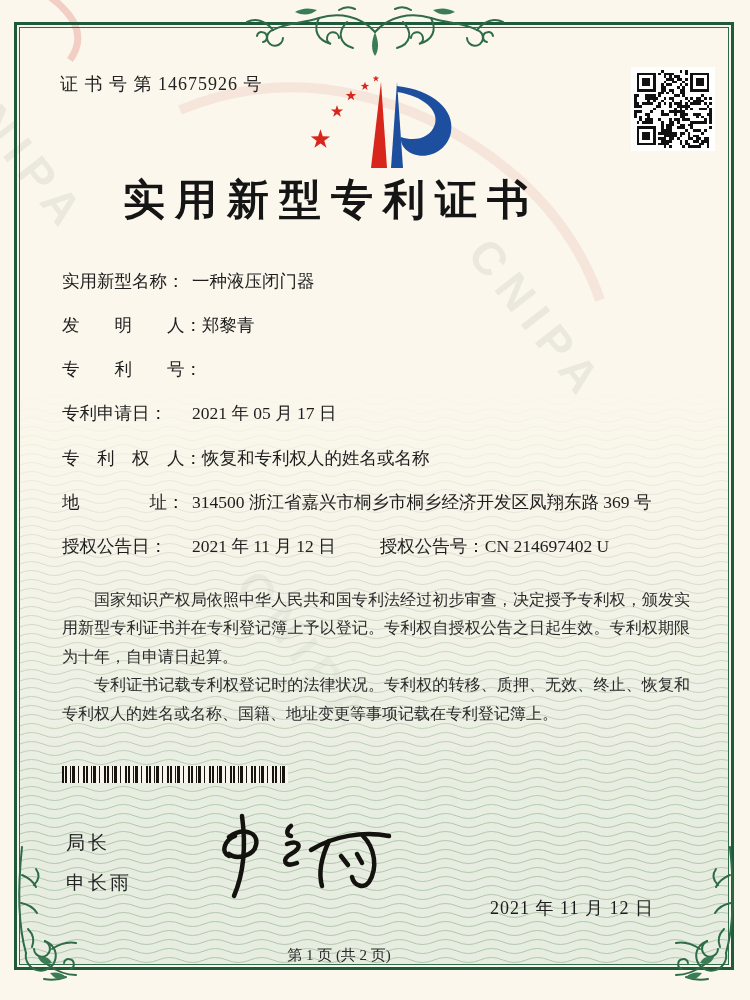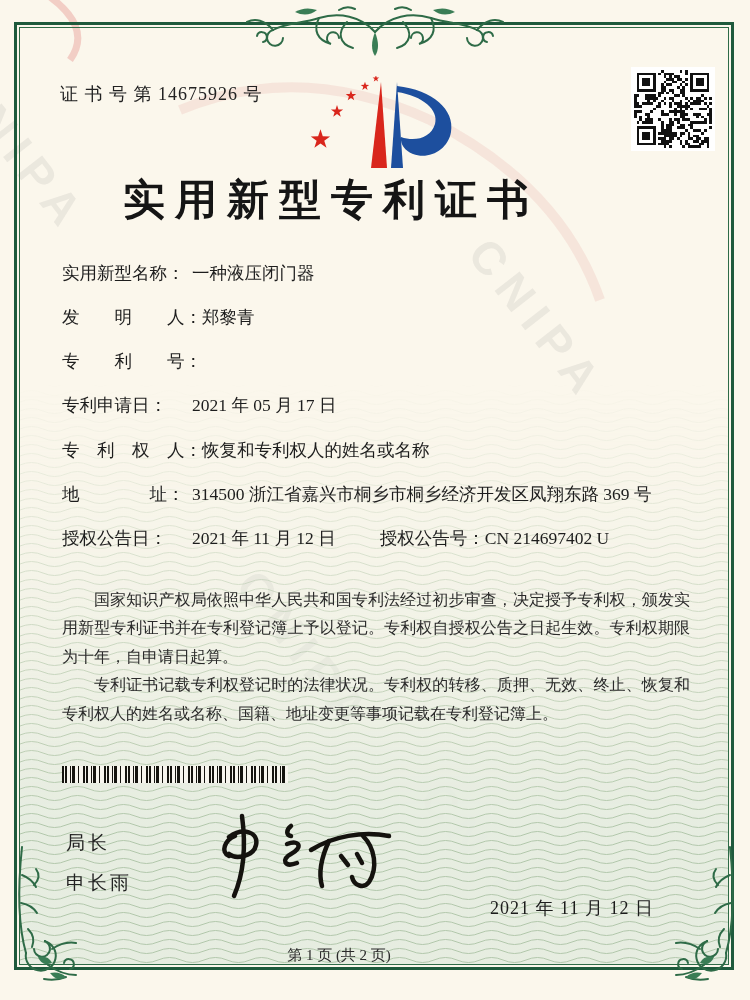--- a/index.html
+++ b/index.html
@@ -31,30 +31,30 @@
     font-size:46px;letter-spacing:10px;color:rgba(130,130,130,.13);
     transform:rotate(52deg);transform-origin:left top;white-space:nowrap;pointer-events:none;
   }
   .wm1{left:-18px;top:60px;}
   .wm2{left:500px;top:228px;}
   .wm3{left:268px;top:560px;}
   .wm4{left:452px;top:772px;}
   .pink-arcs{position:absolute;left:0;top:0;pointer-events:none;}
   
   .certno{
-    position:absolute;left:60px;top:82px;font-size:18px;letter-spacing:1px;color:#222;
+    position:absolute;left:60px;top:72px;font-size:18px;letter-spacing:1px;color:#222;
   }
   .logo{position:absolute;left:293px;top:76px;}
   .qr{position:absolute;left:631px;top:67px;width:84px;height:84px;background:#fff;padding:3px;box-sizing:border-box;}
   .title{
     position:absolute;left:0;top:172px;width:662px;text-align:center;
     font-size:42px;font-weight:bold;letter-spacing:10px;color:#151515;
   }
   
-  .fields{position:absolute;left:62px;top:260px;width:626px;font-size:17.5px;}
+  .fields{position:absolute;left:62px;top:268px;width:626px;font-size:17.5px;}
   .row{display:flex;margin-bottom:17px;line-height:1.55;}
   .lbl{flex:0 0 130px;white-space:nowrap;color:#1d1d1d;}
   .val{flex:1;color:#1d1d1d;}
   .row-double{display:flex;}
   .pair2{margin-left:44px;white-space:nowrap;}
   
   .body-text{
     position:absolute;left:62px;top:586px;width:628px;
     font-size:16px;line-height:1.78;color:#2a2a2a;text-align:justify;
   }

